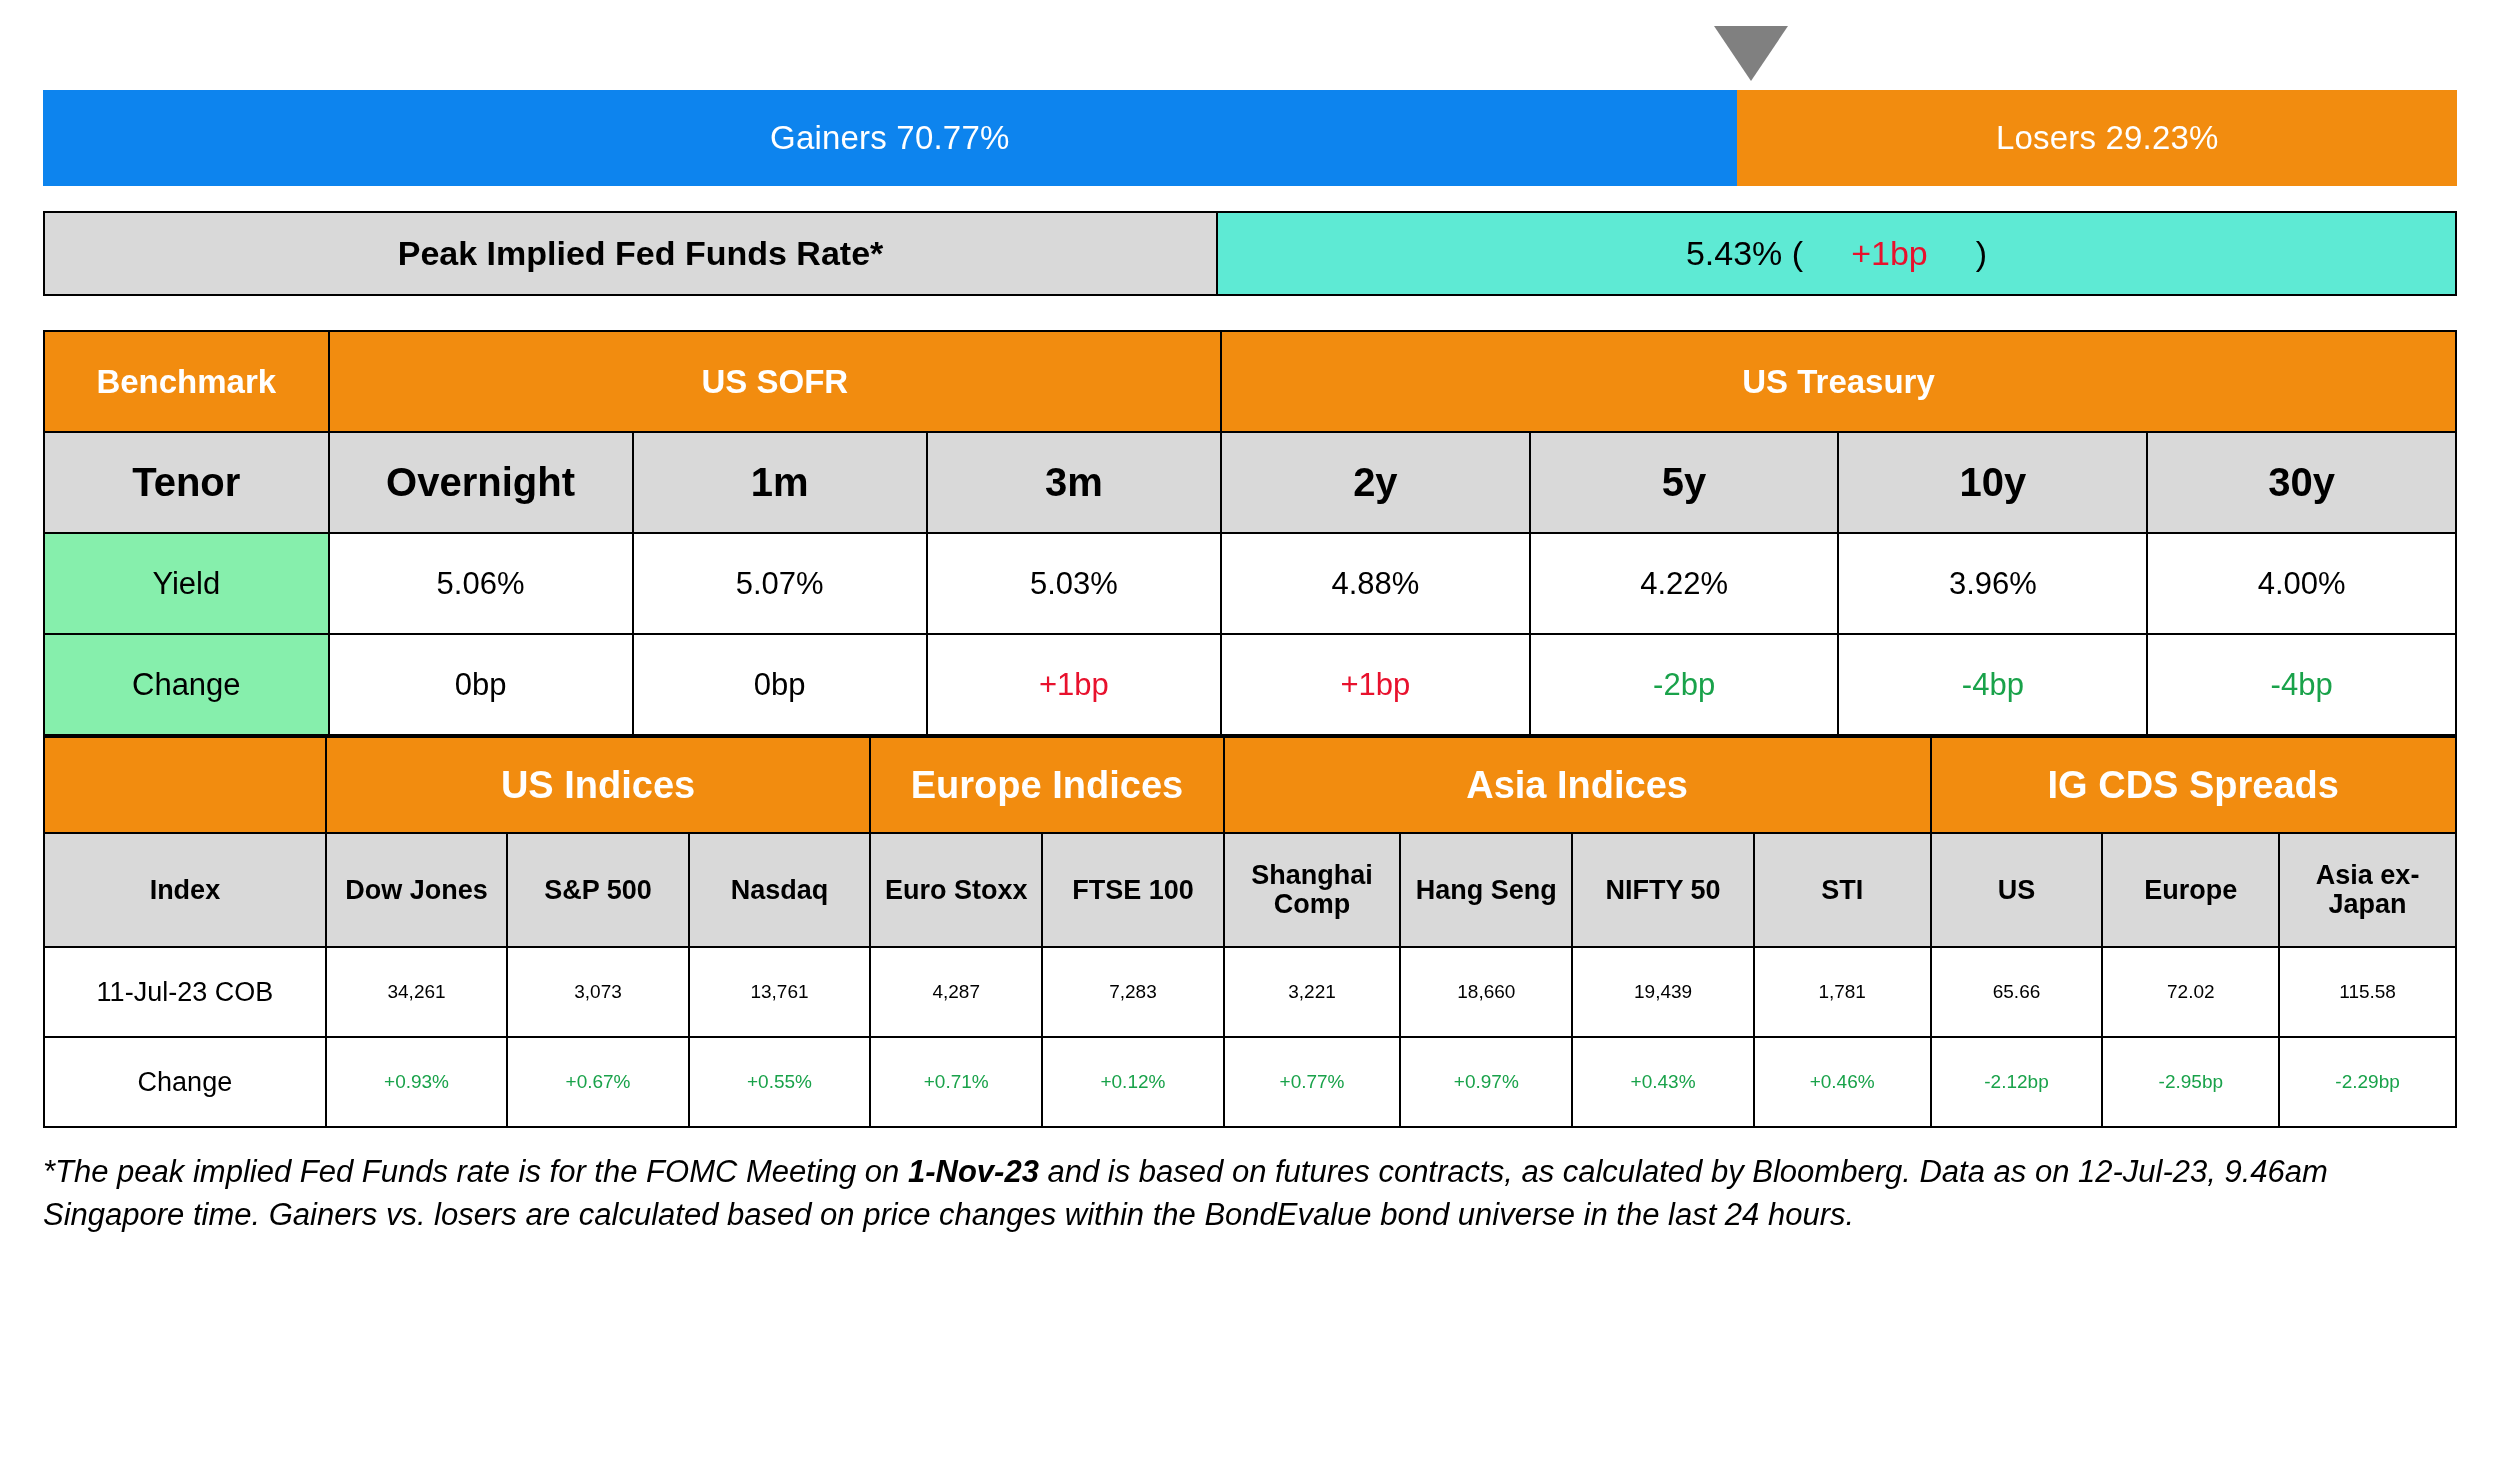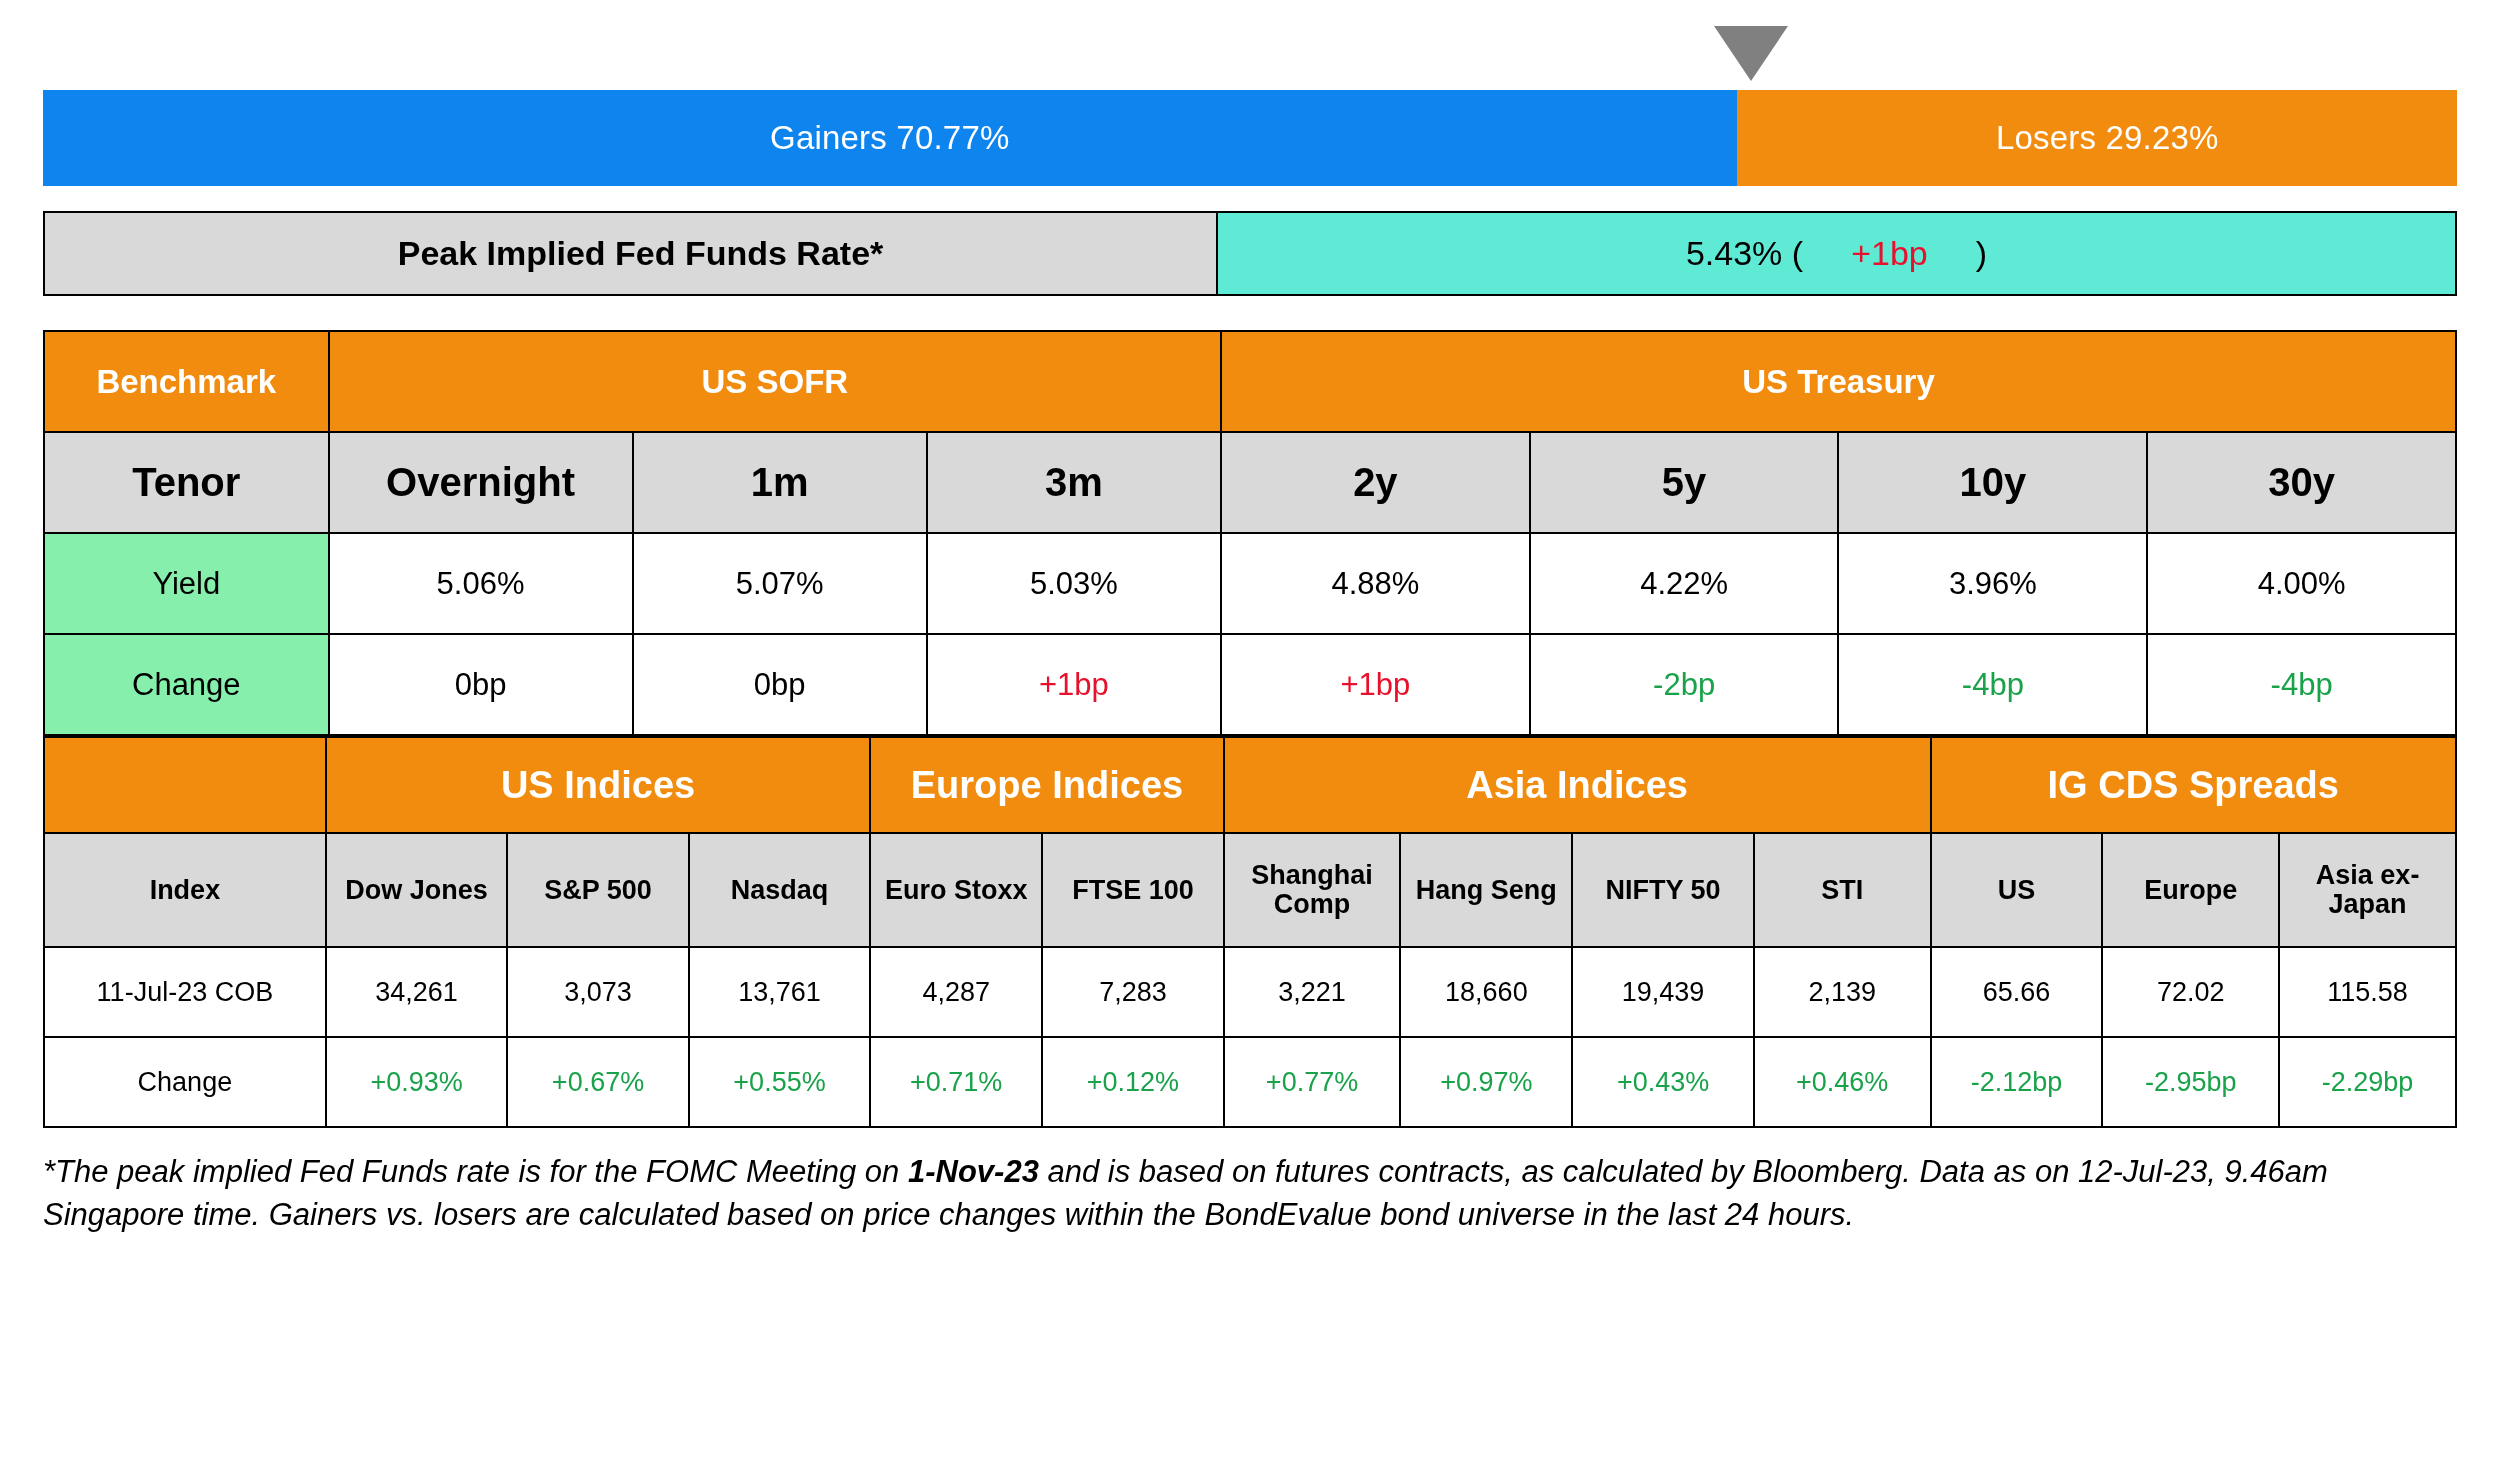--- a/index.html
+++ b/index.html
@@ -112,21 +112,21 @@
     font-weight: bold;
     font-size: 40px;
   }
   .lbl-cell {
     background: #86efac;
     font-size: 31px;
   }
 
   
   .t-idx { margin-top: 0; }
-  .t-idx td, .t-idx th { height: 88px; font-size: 27px; }
+  .t-idx td, .t-idx th { height: 88px; font-size: 19px; }
   .t-idx .hdr-orange { font-size: 38px; height: 94px; }
   .t-idx .col-hdr {
     background: #d9d9d9;
     font-weight: bold;
     font-size: 27px;
     line-height: 1.08;
     height: 112px;
   }
   .t-idx .row-lbl { font-size: 27px; }
 
@@ -254,21 +254,21 @@
     <tr>
       <td class="row-lbl">11-Jul-23 COB</td>
       <td>34,261</td>
       <td>3,073</td>
       <td>13,761</td>
       <td>4,287</td>
       <td>7,283</td>
       <td>3,221</td>
       <td>18,660</td>
       <td>19,439</td>
-      <td>2,139</td>
+      <td>1,781</td>
       <td>65.66</td>
       <td>72.02</td>
       <td>115.58</td>
     </tr>
     <tr>
       <td class="row-lbl">Change</td>
       <td class="down">+0.93%</td>
       <td class="down">+0.67%</td>
       <td class="down">+0.55%</td>
       <td class="down">+0.71%</td>

